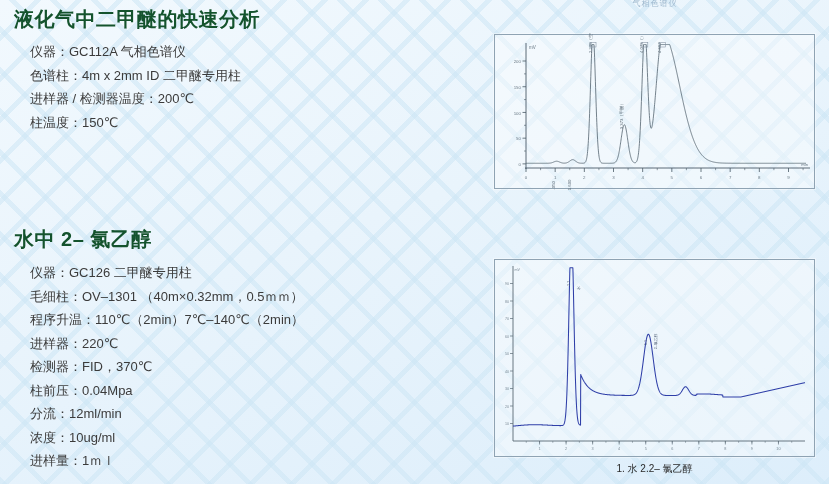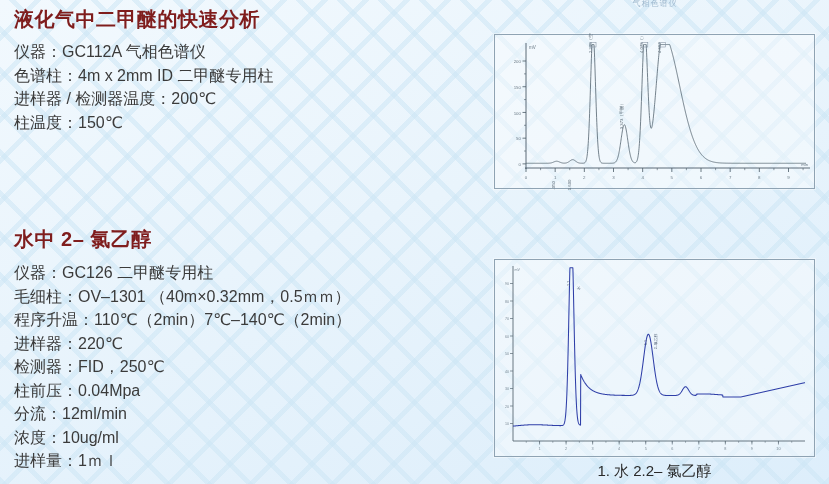--- a/index.html
+++ b/index.html
@@ -11,40 +11,40 @@
       repeating-linear-gradient(45deg, rgba(205,230,245,0.55) 0px, rgba(205,230,245,0.55) 5px, rgba(255,255,255,0) 5px, rgba(255,255,255,0) 29px),
       repeating-linear-gradient(-45deg, rgba(205,230,245,0.55) 0px, rgba(205,230,245,0.55) 5px, rgba(255,255,255,0) 5px, rgba(255,255,255,0) 29px),
       linear-gradient(160deg,#f2f9fe 0%,#e9f4fc 45%,#ddeefb 100%);
     position:relative;
   }
   .page{position:absolute;inset:0;padding-left:36px;}
 
   
   .textcol{position:absolute;left:14px;top:0;width:470px;}
   .sec-title{
-    color:#7f1d1d;font-weight:bold;font-size:20px;letter-spacing:.5px;
+    color:#14532d;font-weight:bold;font-size:20px;letter-spacing:.5px;
     margin:0;padding:0;line-height:26px;
   }
   .spec-list{list-style:none;margin:0;padding:0;}
   .spec-list li{
-    color:#3b3b3b;font-size:16px;line-height:23.5px;white-space:nowrap;
+    color:#3b3b3b;font-size:13px;line-height:23.5px;white-space:nowrap;margin-left:16px;
   }
   #sec1{position:absolute;left:0;top:6px;}
   #sec1 .spec-list{margin-top:8px;}
   #sec2{position:absolute;left:0;top:226px;}
   #sec2 .spec-list{margin-top:9px;}
 
   
   .chart-panel{position:absolute;background:rgba(255,255,255,0.40);}
   #chart1{left:493px;top:33px;width:323px;height:157px;}
   #chart2{left:493px;top:258px;width:323px;height:200px;}
   .chart-panel svg{display:block;width:100%;height:100%;}
   .caption{
     position:absolute;left:493px;top:462px;width:323px;text-align:center;
-    font-size:15px;color:#2a2a2a;
+    font-size:10px;color:#2a2a2a;
   }
   .toptext{
     position:absolute;left:585px;top:-2px;width:140px;text-align:center;
     font-size:8px;color:#9fb9cf;letter-spacing:1px;overflow:hidden;height:9px;
   }
 </style>
 </head>
 <body>
 
 <div class="page">
@@ -63,21 +63,21 @@
       </ul>
     </div>
 
     <div id="sec2">
       <h2 class="sec-title">水中 2– 氯乙醇</h2>
       <ul class="spec-list">
         <li>仪器：GC126 二甲醚专用柱</li>
         <li>毛细柱：OV–1301 （40m×0.32mm，0.5ｍｍ）</li>
         <li>程序升温：110℃（2min）7℃–140℃（2min）</li>
         <li>进样器：220℃</li>
-        <li>检测器：FID，250℃</li>
+        <li>检测器：FID，370℃</li>
         <li>柱前压：0.04Mpa</li>
         <li>分流：12ml/min</li>
         <li>浓度：10ug/ml</li>
         <li>进样量：1ｍｌ</li>
       </ul>
     </div>
 
   </div>
 
   <div class="chart-panel" id="chart1">

